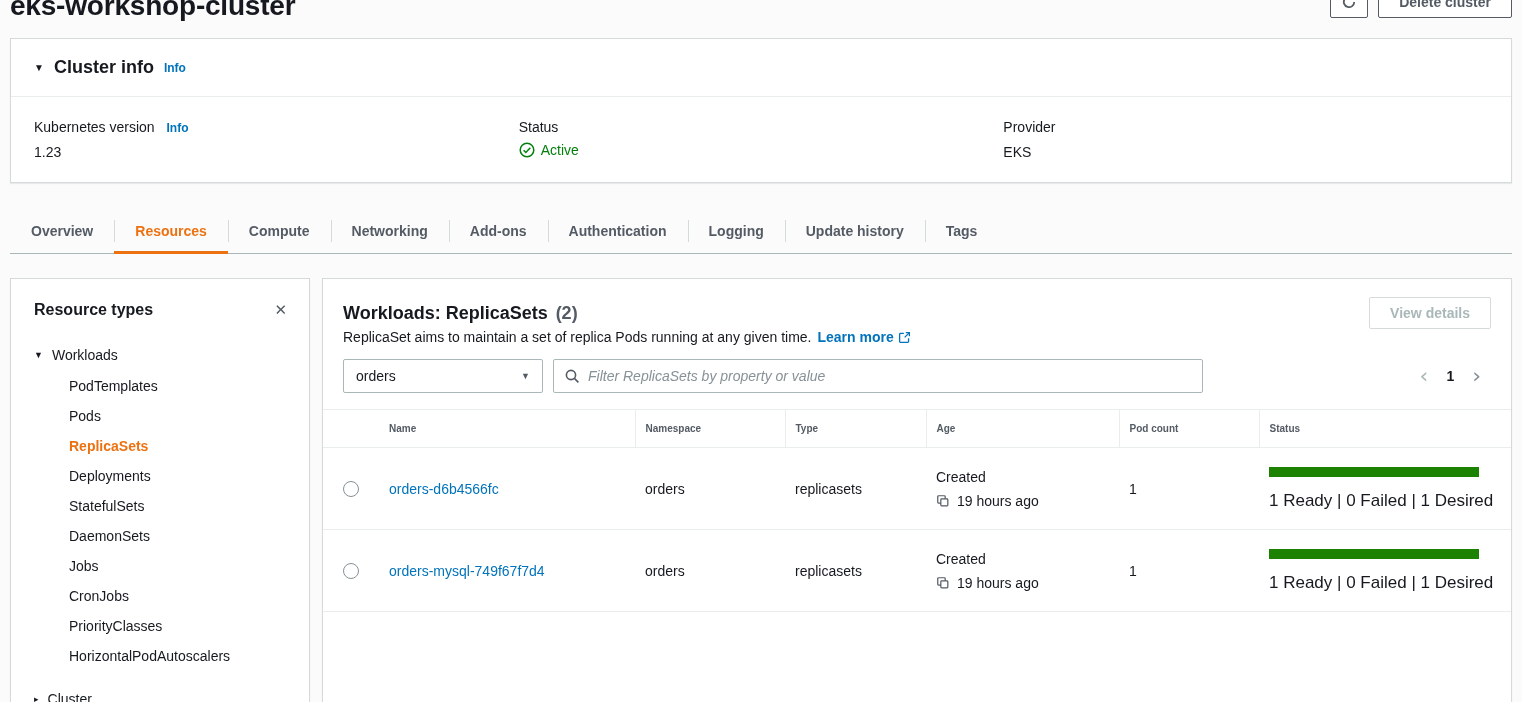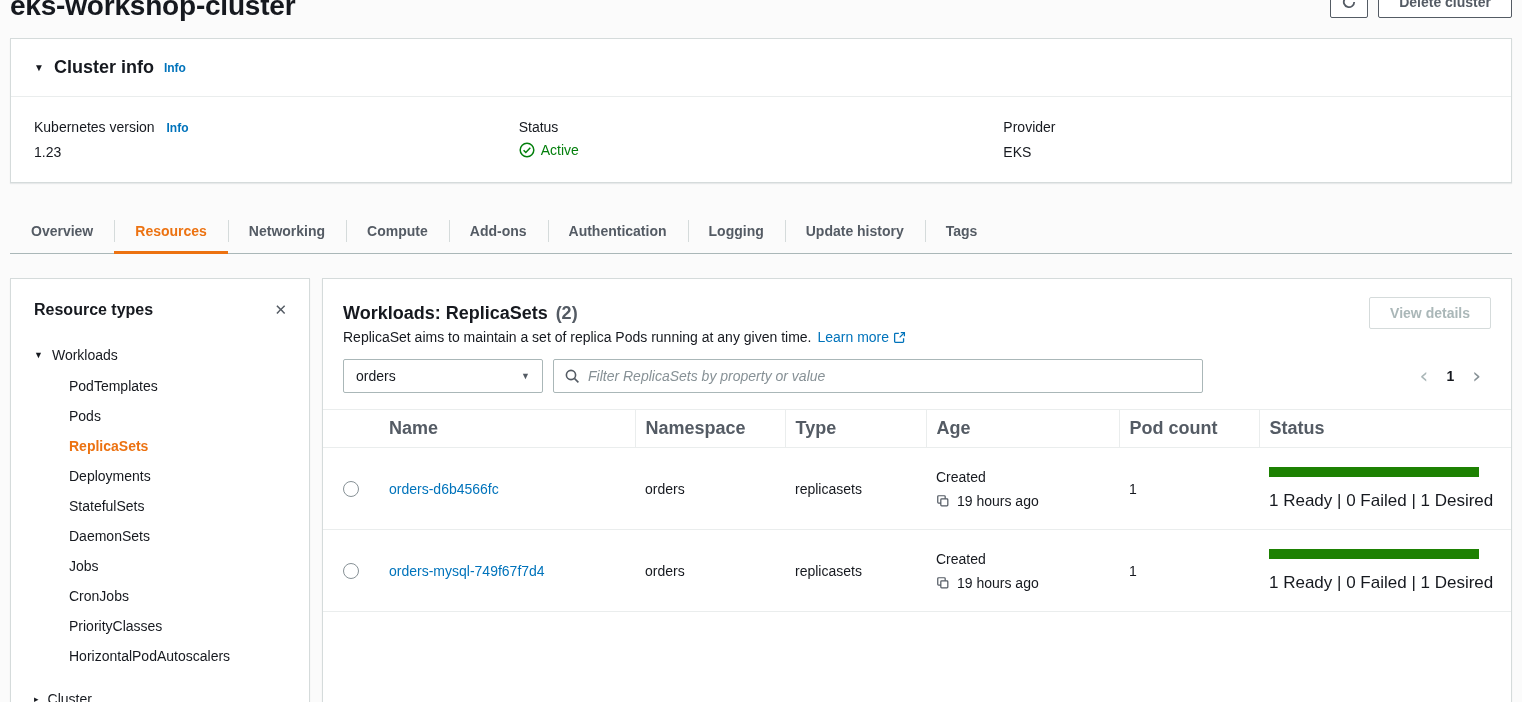--- a/index.html
+++ b/index.html
@@ -60,21 +60,21 @@
   .sb-group.collapsed { margin-top: 12px; }
   .sb-item { padding: 7px 0 7px 58px; cursor: pointer; color: #16191f; }
   .sb-item.selected { color: #ec7211; font-weight: 700; }
 
   
   .main { flex: 1; padding: 18px 20px 0; overflow: hidden; display: flex; flex-direction: column; }
   .main-title-row { display: flex; justify-content: space-between; align-items: center; }
   .main-title { font-size: 18px; font-weight: 700; }
   .main-count { color: #545b64; font-weight: 700; font-size: 18px; margin-left: 4px; }
   .desc-row { display: flex; align-items: center; gap: 6px; }
-  .link { color: #0073bb; cursor: pointer; text-decoration: none; display: inline-flex; align-items: center; gap: 4px; }
+  .link { color: #0073bb; cursor: pointer; text-decoration: none; display: inline-flex; align-items: center; gap: 4px; font-weight: bold; }
 
   .controls { display: flex; gap: 10px; margin-top: 14px; align-items: center; }
   .dropdown {
     width: 200px; height: 34px; border: 1px solid #aab7b8; border-radius: 2px;
     display: flex; align-items: center; justify-content: space-between;
     padding: 0 12px; cursor: pointer; background: #fff;
   }
   .dropdown-arrow { font-size: 9px; color: #545b64; }
   .search-box {
     width: 650px; height: 34px; border: 1px solid #aab7b8; border-radius: 2px;
@@ -86,21 +86,21 @@
   .page-num { font-weight: 700; }
   .chevron { font-size: 22px; line-height: 1; cursor: pointer; font-family: "DejaVu Sans", sans-serif; }
   .chevron.prev { color: #aab7b8; }
   .chevron.next { color: #879196; }
 
   
   .table-wrap { margin: 16px -20px 0; }
   table { border-collapse: collapse; width: 100%; border-top: 1px solid #eaeded; table-layout: fixed; }
   th {
     font-weight: 700; color: #545b64; text-align: left; height: 38px;
-    padding: 0 10px; border-bottom: 1px solid #eaeded; font-size: 18px;
+    padding: 0 10px; border-bottom: 1px solid #eaeded; font-size: 10px;
   }
   th.divider { border-left: 1px solid #eaeded; }
   td { padding: 0 10px; border-bottom: 1px solid #eaeded; height: 82px; vertical-align: middle; }
   td.sel, th.sel { width: 56px; text-align: center; }
   .radio {
     display: inline-block; width: 16px; height: 16px; border: 1px solid #879196;
     border-radius: 50%; background: #fff; cursor: pointer; vertical-align: middle;
   }
   .name-link { color: #0073bb; cursor: pointer; text-decoration: none; }
   .age-rel { display: flex; gap: 7px; align-items: center; margin-top: 8px; }
@@ -155,22 +155,22 @@
       <div class="ci-col">
         <span class="field-label">Provider</span>
         <div class="field-value">EKS</div>
       </div>
     </div>
   </section>
 
   <nav class="tabs">
     <div class="tab">Overview</div>
     <div class="tab selected">Resources</div>
+    <div class="tab">Compute</div>
     <div class="tab">Networking</div>
-    <div class="tab">Compute</div>
     <div class="tab">Add-ons</div>
     <div class="tab">Authentication</div>
     <div class="tab">Logging</div>
     <div class="tab">Update history</div>
     <div class="tab">Tags</div>
   </nav>
 
   <div class="content">
 
     <aside class="card sidebar">

